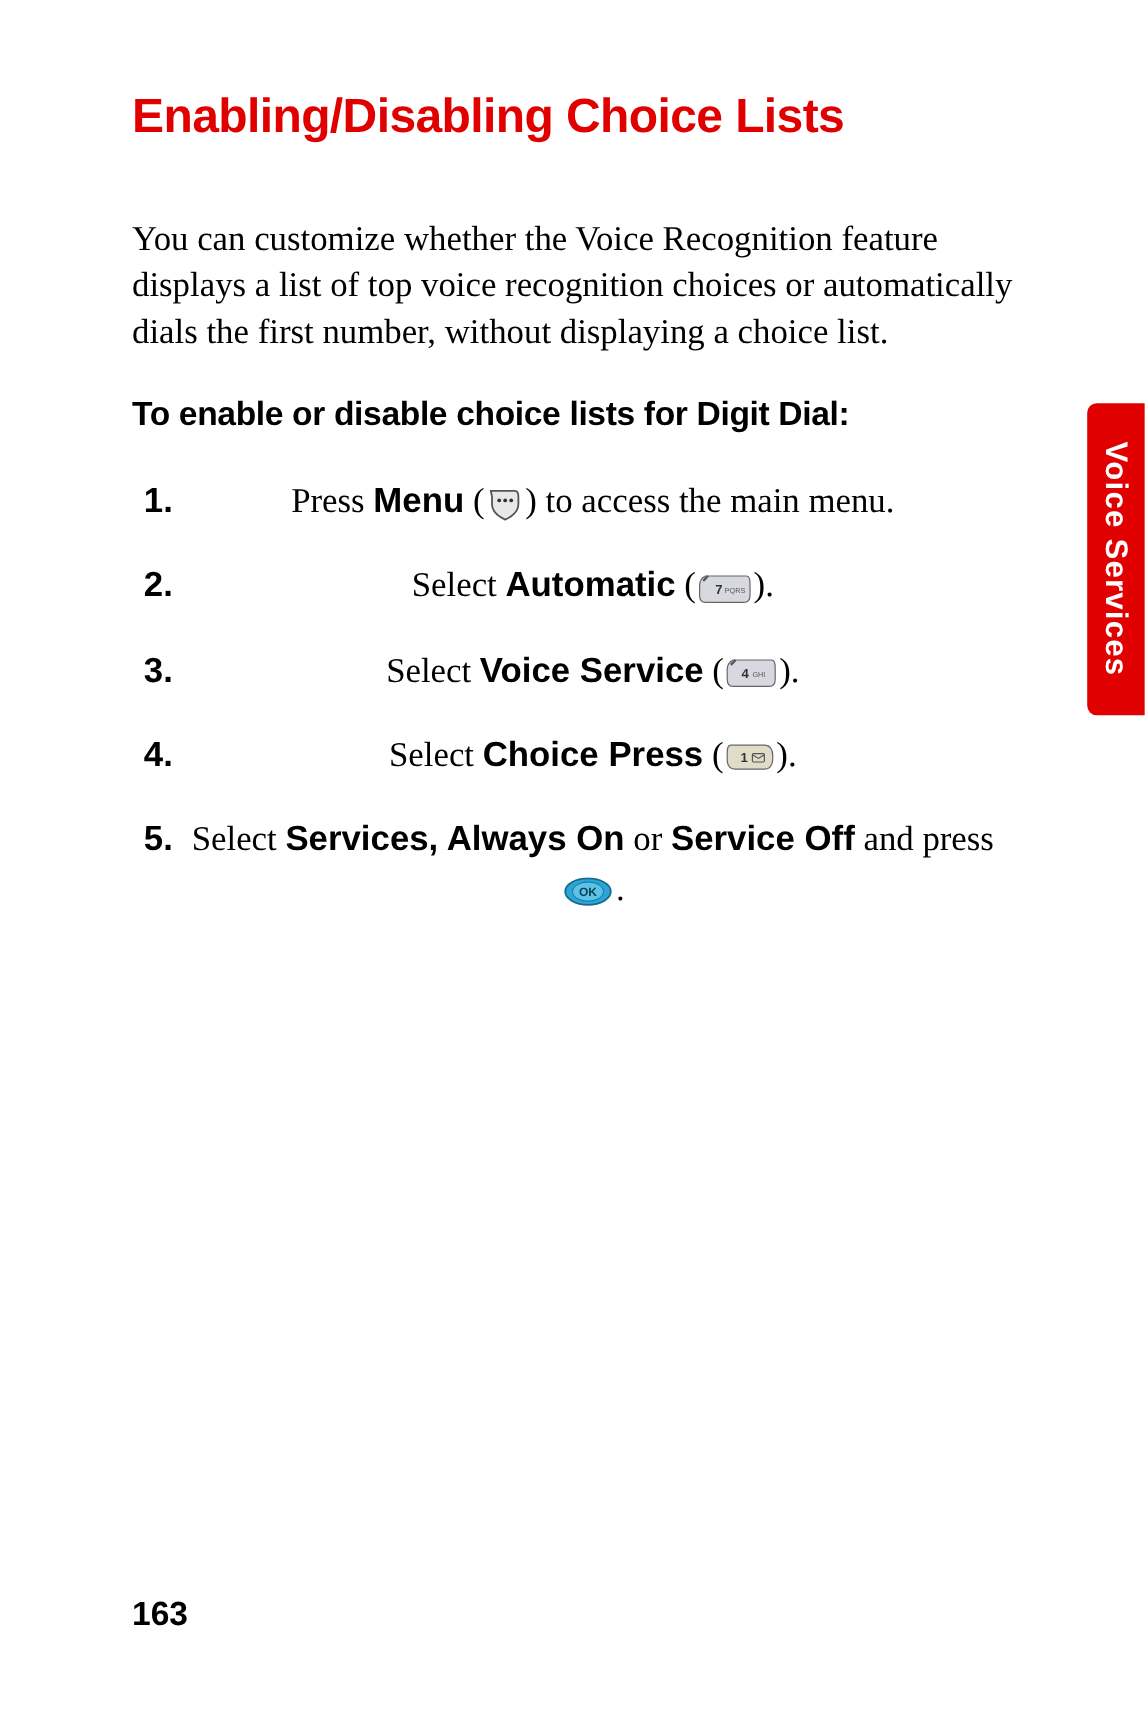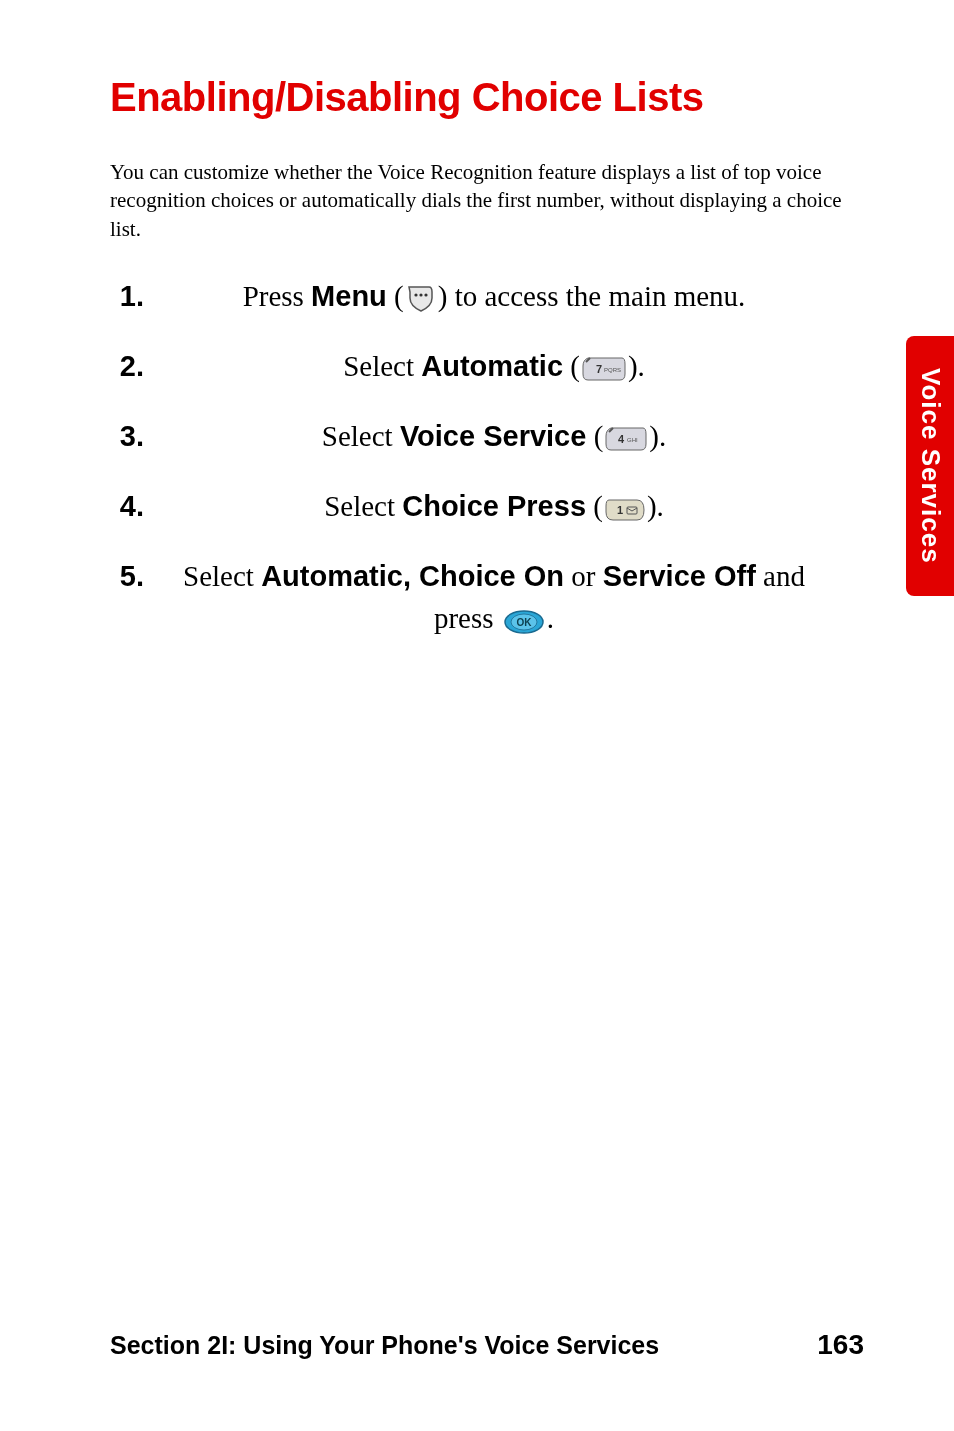--- a/index.html
+++ b/index.html
@@ -1,19 +1,19 @@
 <!DOCTYPE html>
 <html><head>
 <meta charset="utf-8">
 <style>
   * { box-sizing: border-box; margin: 0; padding: 0; }
   html, body { width: 954px; height: 1431px; background: #fff; font-family: Georgia, 'Times New Roman', serif; color: #000; }
   .page { position: relative; width: 954px; height: 1431px; padding: 75px 90px 60px 110px; }
-  .heading { font-family: Arial, Helvetica, sans-serif; font-weight: 800; color: #e10000; font-size: 40px; margin-bottom: 38px; letter-spacing: -0.5px; }
-  .intro { font-size: 21px; line-height: 1.35; margin-bottom: 32px; max-width: 760px; }
+  .heading { font-family: Arial, Helvetica, sans-serif; font-weight: 800; color: #e10000; font-size: 40px; margin-bottom: 60px; letter-spacing: -0.5px; }
+  .intro { font-size: 29px; line-height: 1.35; margin-bottom: 32px; max-width: 760px; }
   .subheading { font-family: Arial, Helvetica, sans-serif; font-weight: 700; font-size: 28px; margin-bottom: 36px; letter-spacing: -0.3px; }
   .steps { list-style: none; max-width: 720px; }
   .steps li { display: flex; align-items: flex-start; gap: 14px; margin-bottom: 28px; font-size: 29px; line-height: 1.45; }
   .step-num { font-family: Arial, Helvetica, sans-serif; font-weight: 700; min-width: 34px; text-align: right; }
   .step-body { flex: 1; text-align: center; }
   .bold-sans { font-family: Arial, Helvetica, sans-serif; font-weight: 700; }
   .icon-wrap { display: inline-flex; vertical-align: middle; margin: 0 2px; }
   .tab { position: absolute; right: 0; top: 336px; width: 48px; height: 260px; background: #e10000; border-radius: 8px 0 0 8px; display: flex; align-items: center; justify-content: center; }
   .tab-text { color: #fff; font-family: Arial, Helvetica, sans-serif; font-weight: 700; font-size: 26px; writing-mode: vertical-rl; text-orientation: mixed; letter-spacing: 1px; }
   .footer { position: absolute; left: 110px; right: 90px; bottom: 70px; display: flex; justify-content: space-between; align-items: baseline; }
@@ -22,20 +22,21 @@
 </style>
 </head>
 <body>
 
 <div class="page">
 
   <h1 class="heading">Enabling/Disabling Choice Lists</h1>
 
   <p class="intro">You can customize whether the Voice Recognition feature displays a list of top voice recognition choices or automatically dials the first number, without displaying a choice list.</p>
 
+  <p class="subheading">To enable or disable choice lists for Digit Dial:</p>
 
   <ol class="steps">
 
     <li>
       <span class="step-num">1.</span>
       <span class="step-body">
         <span>Press </span><span class="bold-sans">Menu</span><span> (</span><span class="icon-wrap">
           <svg width="30" height="30" viewBox="0 0 30 30">
             <path d="M3 3 L23 3 Q26 3 26 8 L26 14 Q26 22 15 27 Q4 22 4 14 L4 8 Q3 3 3 3 Z" fill="#e8e8e8" stroke="#555" stroke-width="1.5"></path>
             <circle cx="10" cy="11" r="1.6" fill="#333"></circle>
@@ -84,34 +85,33 @@
             <rect x="22" y="9" width="10" height="7" rx="1" fill="none" stroke="#555" stroke-width="1"></rect>
             <path d="M22 10 L27 13 L32 10" fill="none" stroke="#555" stroke-width="1"></path>
           </svg>
         </span><span>).</span>
       </span>
     </li>
 
     <li>
       <span class="step-num">5.</span>
       <span class="step-body">
-        <span>Select </span><span class="bold-sans">Automatic, Choice On</span><span> or </span><span class="bold-sans">Service Off</span><span> and press </span><span class="icon-wrap">
+        <span>Select </span><span class="bold-sans">Services, Always On</span><span> or </span><span class="bold-sans">Service Off</span><span> and press </span><span class="icon-wrap">
           <svg width="42" height="24" viewBox="0 0 42 24">
             <ellipse cx="21" cy="12" rx="19" ry="11" fill="#2aa6d6" stroke="#1a6a90" stroke-width="1.5"></ellipse>
             <ellipse cx="21" cy="12" rx="13" ry="8" fill="#5bc3ea" stroke="#1a6a90" stroke-width="0.8"></ellipse>
             <text x="21" y="16" font-family="Arial" font-size="10" font-weight="700" fill="#0d4050" text-anchor="middle">OK</text>
           </svg>
         </span><span>.</span>
       </span>
     </li>
 
   </ol>
 
   <div class="tab">
     <span class="tab-text">Voice Services</span>
   </div>
 
   <div class="footer">
-    <span class="footer-left">Section 2I: Using Your Phone's Voice Services</span>
     <span class="footer-right">163</span>
   </div>
 
 </div>
 
 </body></html>

